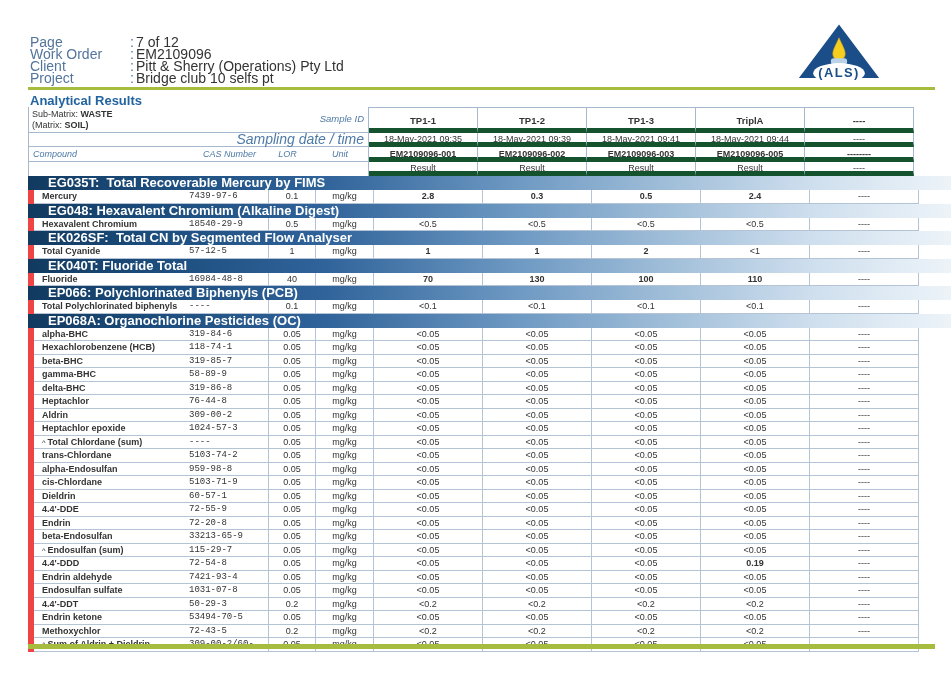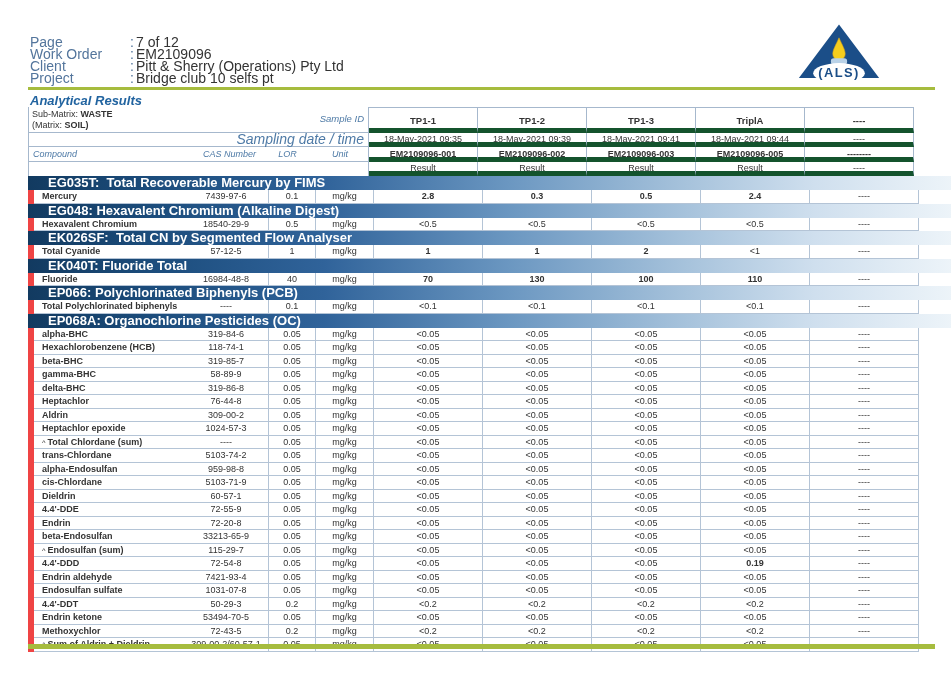--- a/index.html
+++ b/index.html
@@ -14,21 +14,21 @@
   .hf-sep { width:6px; color:#53759c; }
   .hf-value { color:#333; }
 
   
   #logo { position:absolute; left:796px; top:22px; width:86px; height:66px; }
 
   .green-rule { position:absolute; left:28px; width:907px; background:#a6bc3e; }
   #rule-top { top:87px; height:3px; }
   #rule-bottom { top:644px; height:5px; }
 
-  #title { position:absolute; left:30px; top:93px; font-size:13px; font-weight:bold; font-style:italic; color:#2264a0; }
+  #title { position:absolute; left:30px; top:93px; font-size:13px; font-weight:bold; color:#2264a0; }
 
   
   #table { position:absolute; left:28px; top:107px; width:925px; font-size:9px; color:#333; }
   .hdr-row { display:grid; grid-template-columns:340px repeat(5,109px); border-left:1px solid #a6b8cd; }
   .hdr-cell { border-right:1px solid #a6b8cd; border-bottom:5px solid #14532d; text-align:center; overflow:hidden; }
   .row-a { height:26px; }
   .row-a .hdr-cell { font-weight:bold; font-size:9.5px; line-height:25px; border-top:1px solid #a6b8cd; }
   .row-b .hdr-cell, .row-d .hdr-cell { height:14px; line-height:13px; }
   .row-c .hdr-cell { height:15px; line-height:14px; font-weight:bold; font-size:9px; }
   .left-zone { border-right:1px solid #a6b8cd; border-bottom:1px solid #a6b8cd; }
@@ -40,21 +40,21 @@
   .row-d .left-zone { border-bottom:none; border-right:1px solid #a6b8cd; }
   .colhdr-grid { display:grid; grid-template-columns:155px 80px 47px 58px; height:100%; font-size:9px; line-height:14px; }
   .colhdr-grid span { display:block; }
 
   .section-bar { height:14px; line-height:14px; color:#fff; font-weight:bold; font-size:13px; padding-left:20px; white-space:pre;
      background:linear-gradient(90deg,#123a60 0%,#1c4d7d 14%,#30639a 32%,#6b97c1 52%,#a3c0da 70%,#cfdfee 85%,#edf4f9 100%); }
 
   .data-row { display:grid; grid-template-columns:155px 80px 47px 58px repeat(5,109px); border-left:6px solid #ef4444; }
   .dc { height:13.5px; line-height:13px; border-right:1px solid #b4c4d6; border-bottom:1px solid #b4c4d6; text-align:center; overflow:hidden; }
   .dc.compound { text-align:left; padding-left:8px; font-weight:bold; border-right:none; }
-  .dc.cas { text-align:center; padding-right:5px; }
+  .dc.cas { text-align:left; padding-right:5px;font-family:Liberation Mono, monospace; }
   .caret { font-size:7.5px; vertical-align:top; font-weight:normal; margin-right:2px; }
   .detect { font-weight:bold; }
 </style>
 </head>
 <body>
 
 <div id="page">
 
   <div id="header-fields">
       <div class="hf-row">

